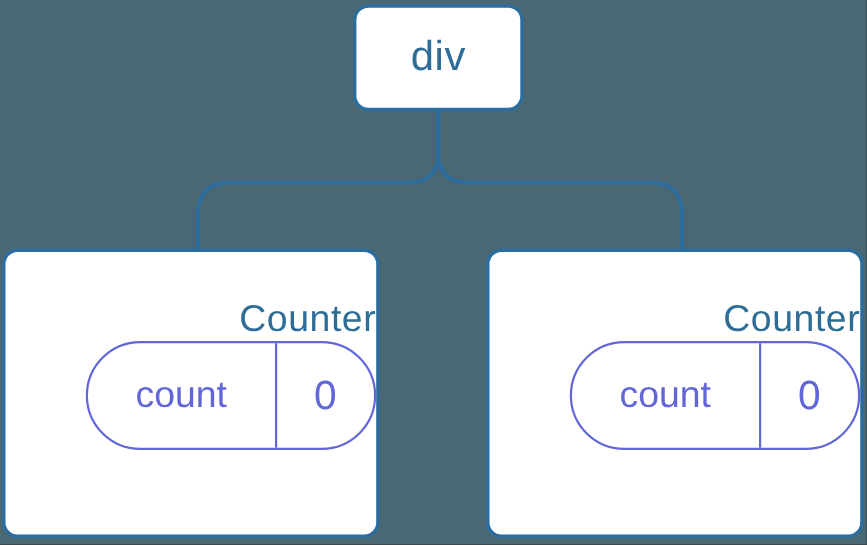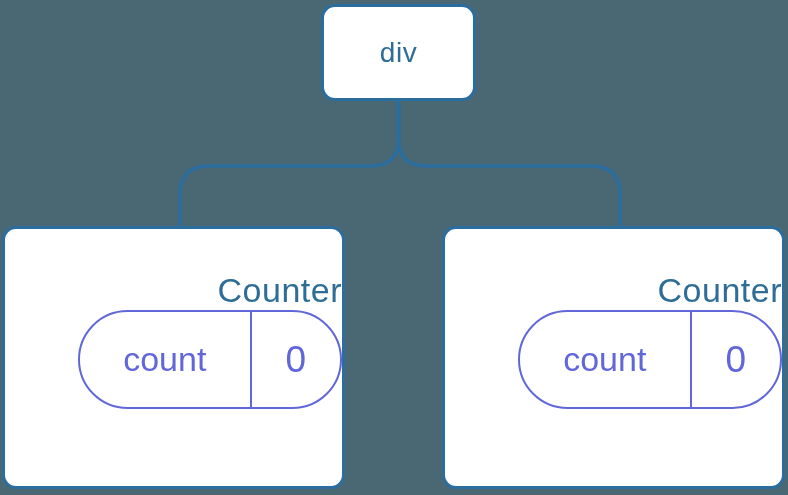--- a/index.html
+++ b/index.html
@@ -22,21 +22,21 @@
 
   
   .node-root {
     position: absolute;
     left: 321px; top: 4px;
     width: 155px; height: 97px;
     background: var(--card-bg);
     border: 3.5px solid var(--node-border);
     border-radius: 14px;
     display: flex; align-items: center; justify-content: center;
-    font-size: 28px; font-weight: 500;
+    font-size: 38px; font-weight: 500;
     color: var(--node-text);
     letter-spacing: 0.5px;
   }
 
   
   svg.connector {
     position: absolute;
     left: 0; top: 0;
     width: 788px; height: 495px;
     color: var(--node-border);

